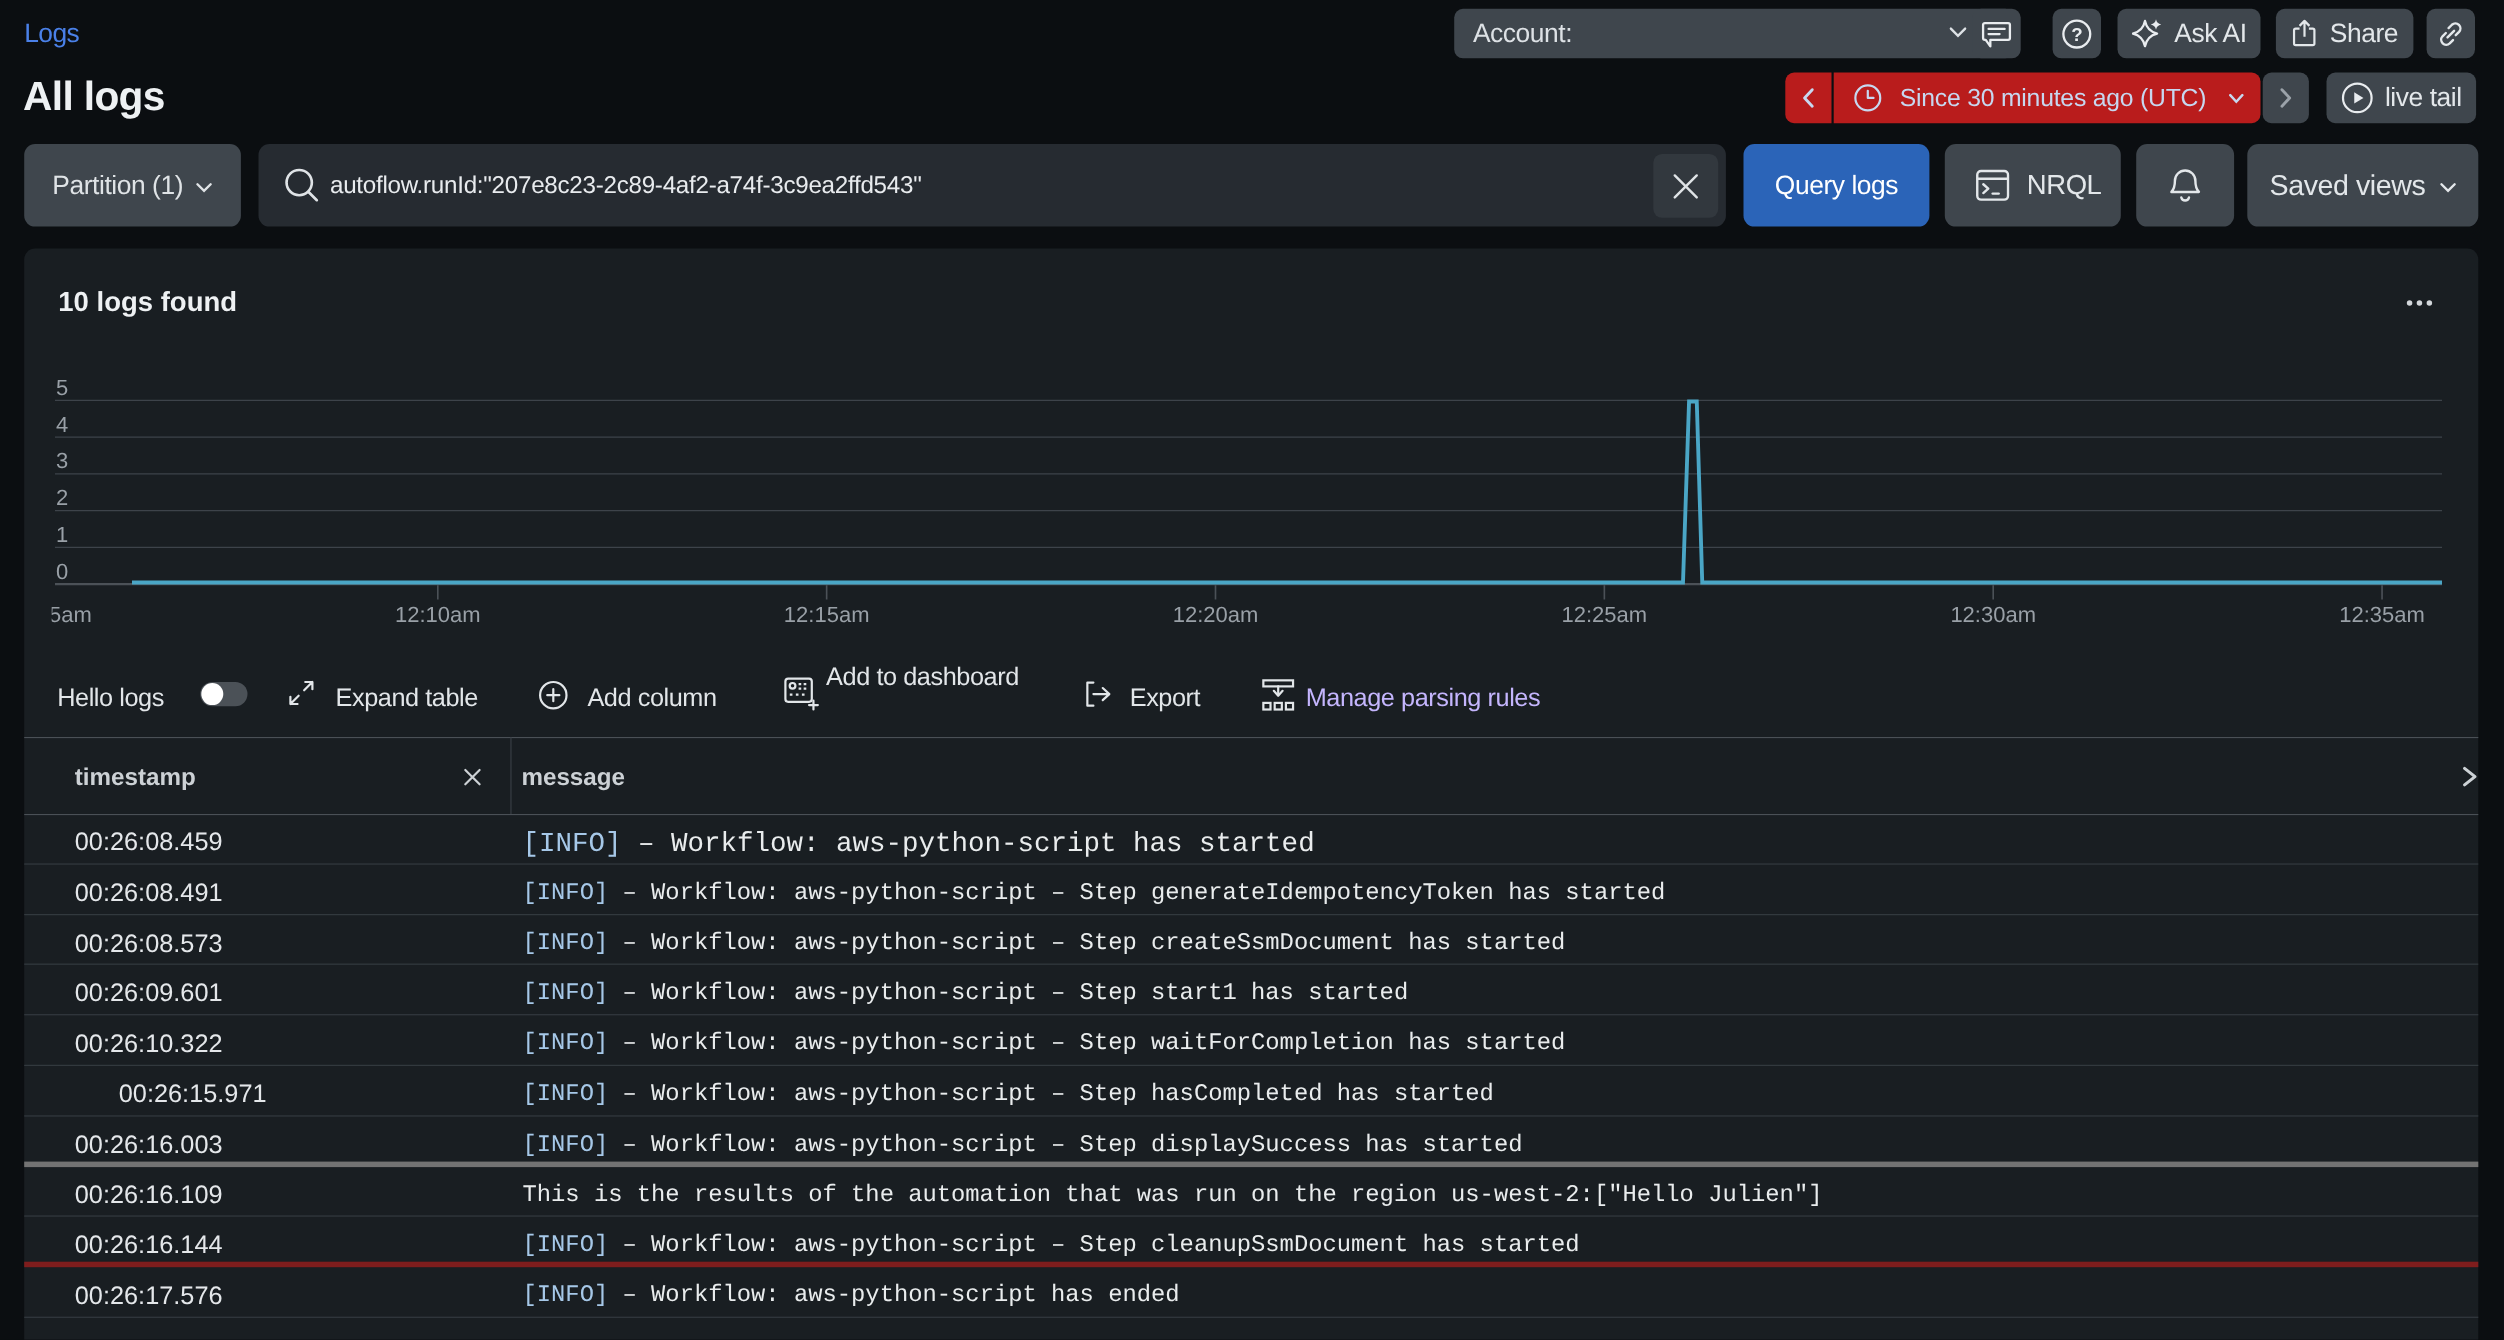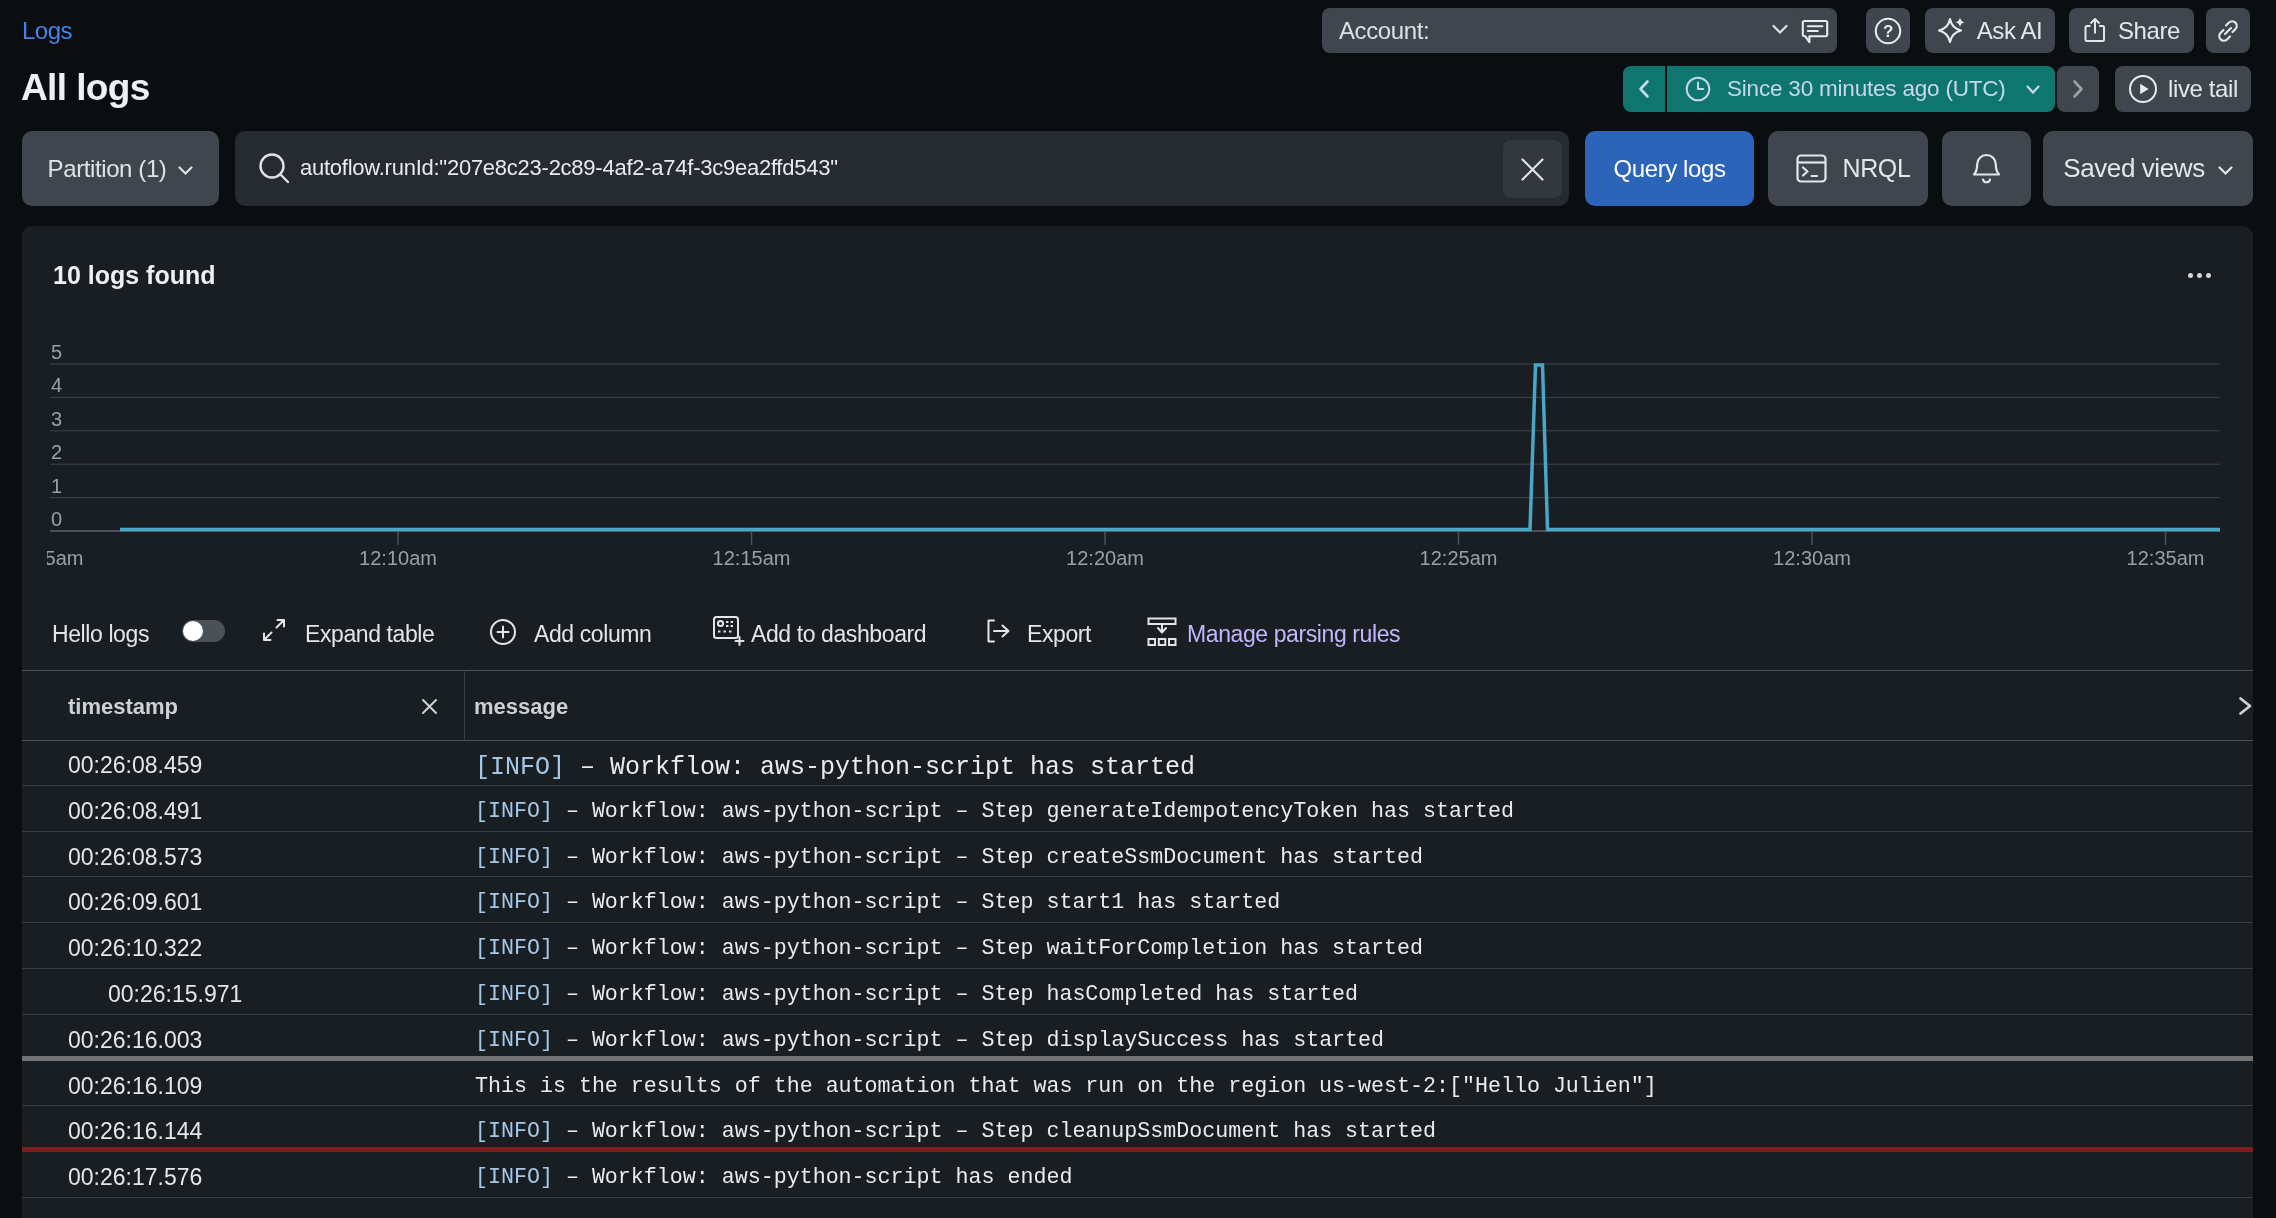--- a/index.html
+++ b/index.html
@@ -1,19 +1,19 @@
 <!DOCTYPE html>
 <html><head><meta charset="utf-8">
 <style>
 html,body{margin:0;padding:0;background:#0b0e11;}
 *{box-sizing:border-box}
 body{font-family:"Liberation Sans",sans-serif;position:relative;width:2276px;height:1218px;overflow:hidden}
 .a{position:absolute}
 .btn{position:absolute;border-radius:8px;background:#3f464d;display:flex;align-items:center;justify-content:center;color:#e3e7ea;white-space:nowrap;letter-spacing:-0.4px}
-.blue{background:#0f766e}
+.blue{background:#b91c1c}
 .txt{white-space:pre}
 svg{display:block}
 </style></head>
 <body>
 
 <div class="a txt" style="left:22px;top:17px;font-size:24px;letter-spacing:-0.5px;color:#4a80e8;">Logs</div>
 <div class="a txt" style="left:21px;top:67px;font-size:37px;font-weight:bold;color:#eef1f3;letter-spacing:-0.6px;">All logs</div>
 
 <div class="btn" style="left:1322px;top:8px;width:509px;height:45px;justify-content:flex-start;padding-left:17px;font-size:24px;color:#dde1e5;">Account:
   <svg class="a" style="right:43px;top:16px" width="16" height="11" viewBox="0 0 16 11">
@@ -189,21 +189,21 @@
   </svg>
 <div class="a txt" style="left:534px;top:621px;font-size:23px;letter-spacing:-0.4px;color:#e2e6e9;">Add column</div>
 <svg class="a" style="left:712px;top:615px" width="34" height="32" viewBox="0 0 34 32">
     <g fill="none" stroke="#e2e6e9" stroke-width="2">
       <rect x="2" y="2" width="24" height="21" rx="2.5"></rect>
       <circle cx="8.5" cy="8.5" r="2.6"></circle>
       <path d="M14 7 h8 M14 11 h8 M6 16.5 h3 M11.5 16.5 h3 M17 16.5 h3" stroke-dasharray="2.4 2.2"></path>
       <path d="M27.5 22 v8 M23.5 26 h8" stroke-linecap="round"></path>
     </g>
   </svg>
-<div class="a txt" style="left:751px;top:621px;font-size:23px;letter-spacing:-0.4px;color:#e2e6e9;text-align:center;">Add to dashboard</div>
+<div class="a txt" style="left:751px;top:602px;font-size:23px;letter-spacing:-0.4px;color:#e2e6e9;text-align:center;">Add to dashboard</div>
 <svg class="a" style="left:984px;top:617px" width="28" height="28" viewBox="0 0 28 28">
     <g fill="none" stroke="#e2e6e9" stroke-width="2" stroke-linecap="round" stroke-linejoin="round">
       <path d="M10 3.5 H4.5 V24.5 H10"></path>
       <path d="M10 14 h14 M18.5 8.5 L24.5 14 L18.5 19.5"></path>
     </g>
   </svg>
 <div class="a txt" style="left:1027px;top:621px;font-size:23px;letter-spacing:-0.4px;color:#e2e6e9;">Export</div>
 <svg class="a" style="left:1146px;top:617px" width="32" height="30" viewBox="0 0 32 30">
     <g fill="none" stroke="#e2e6e9" stroke-width="2">
       <rect x="2.5" y="1.5" width="27" height="5.5"></rect>

